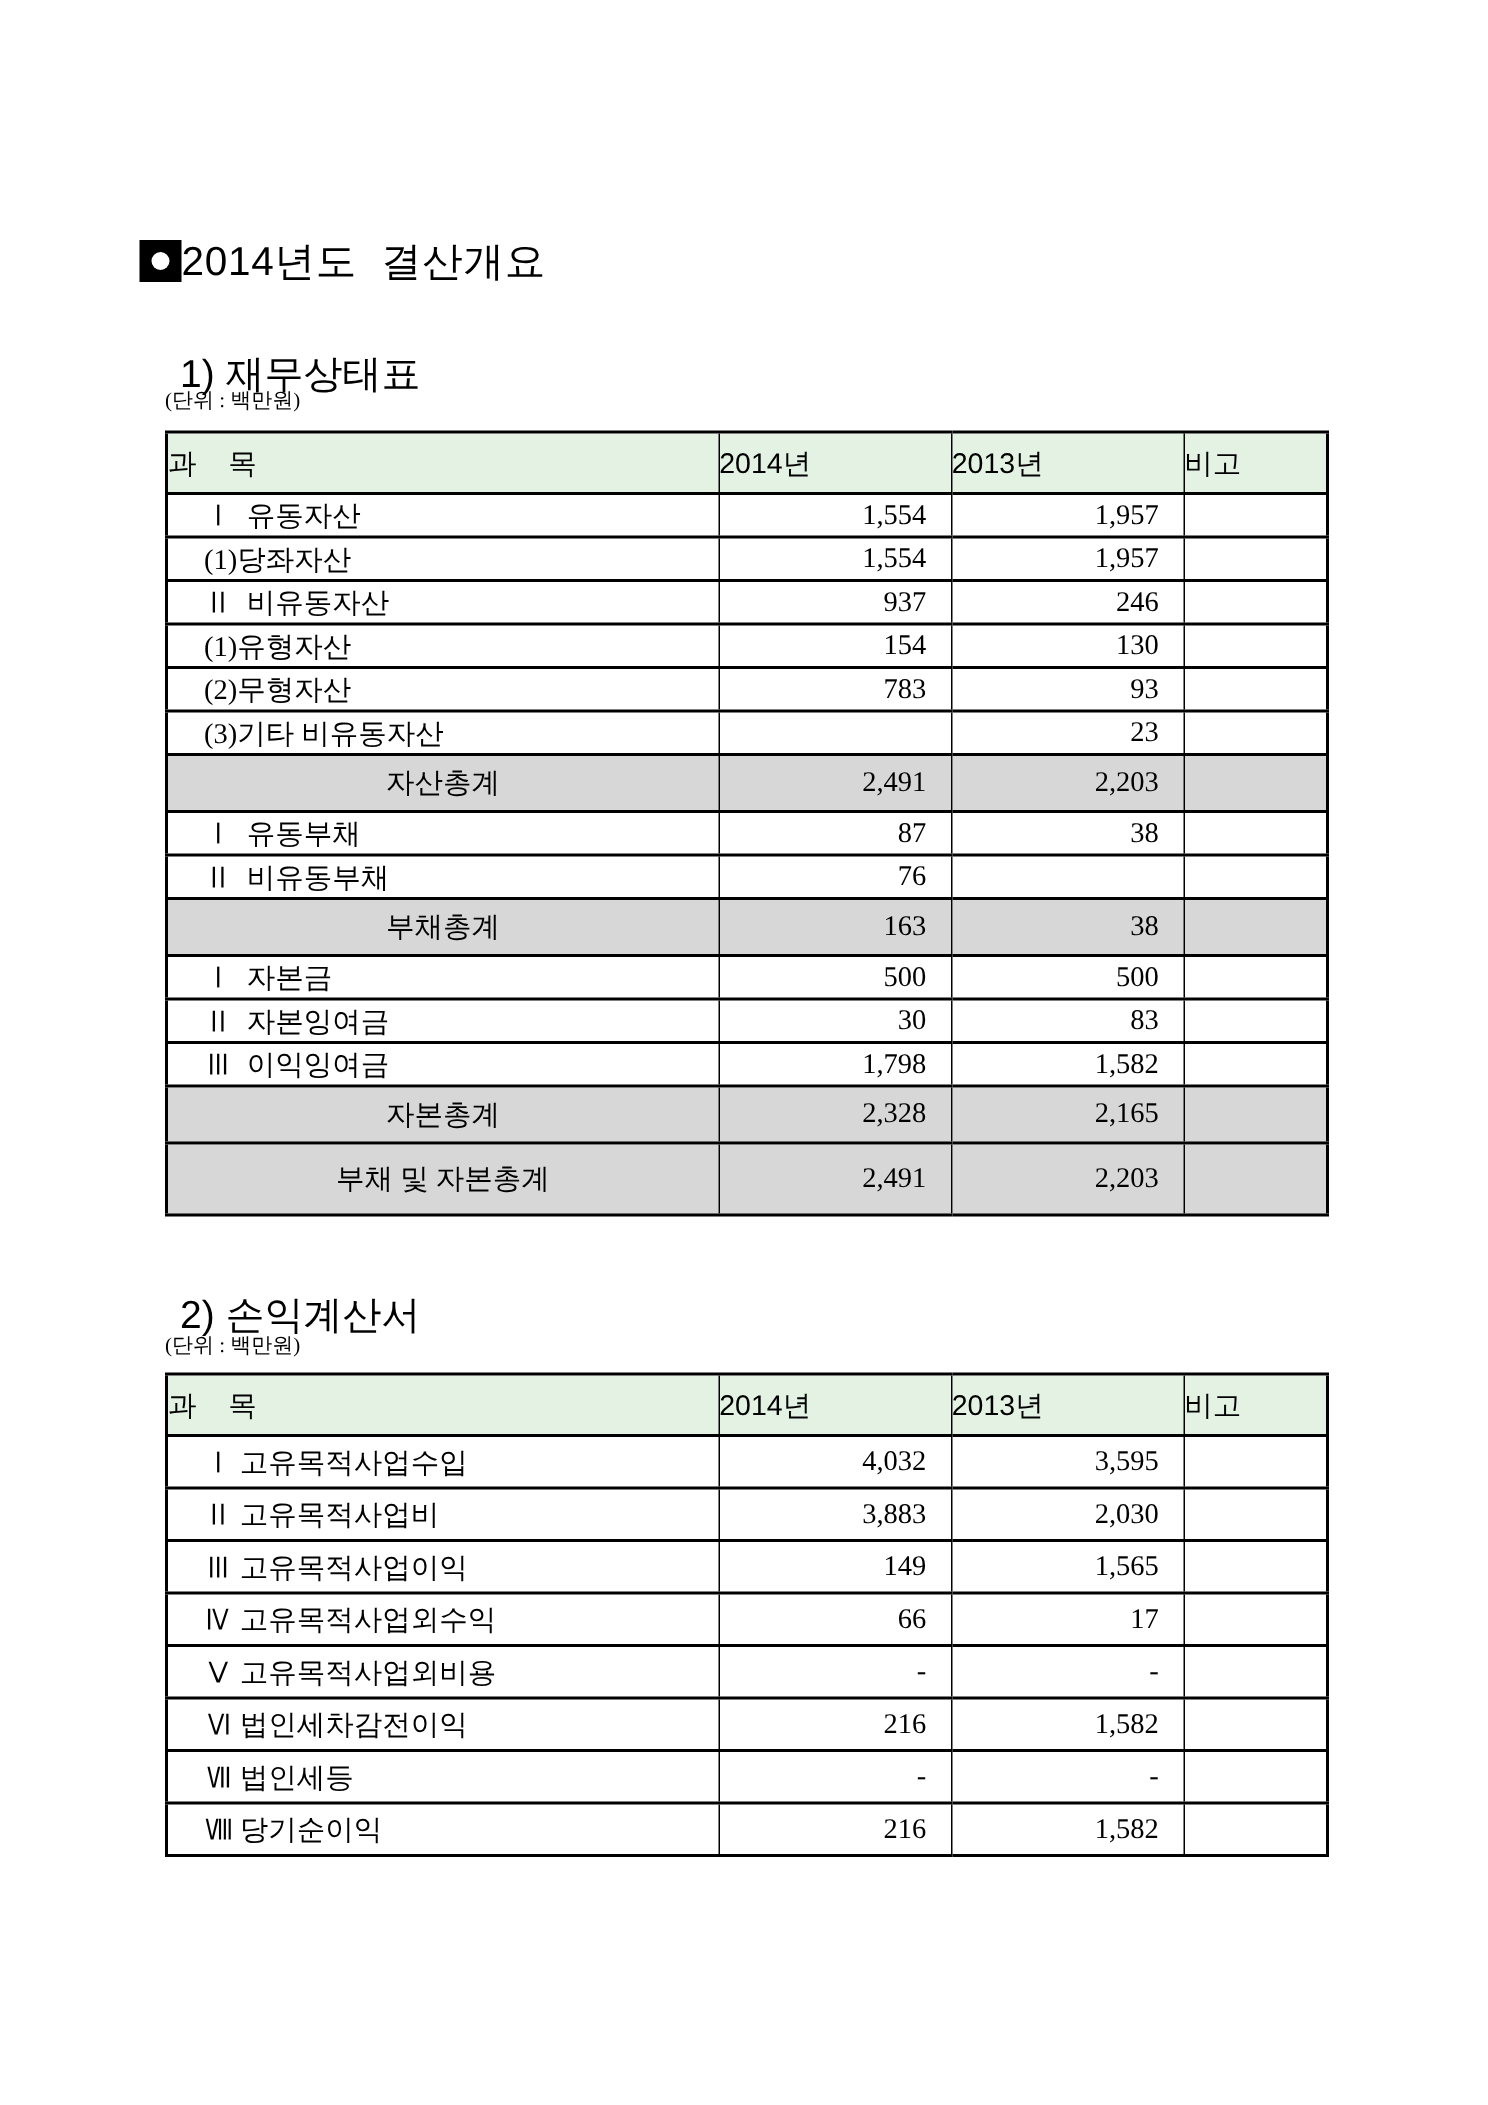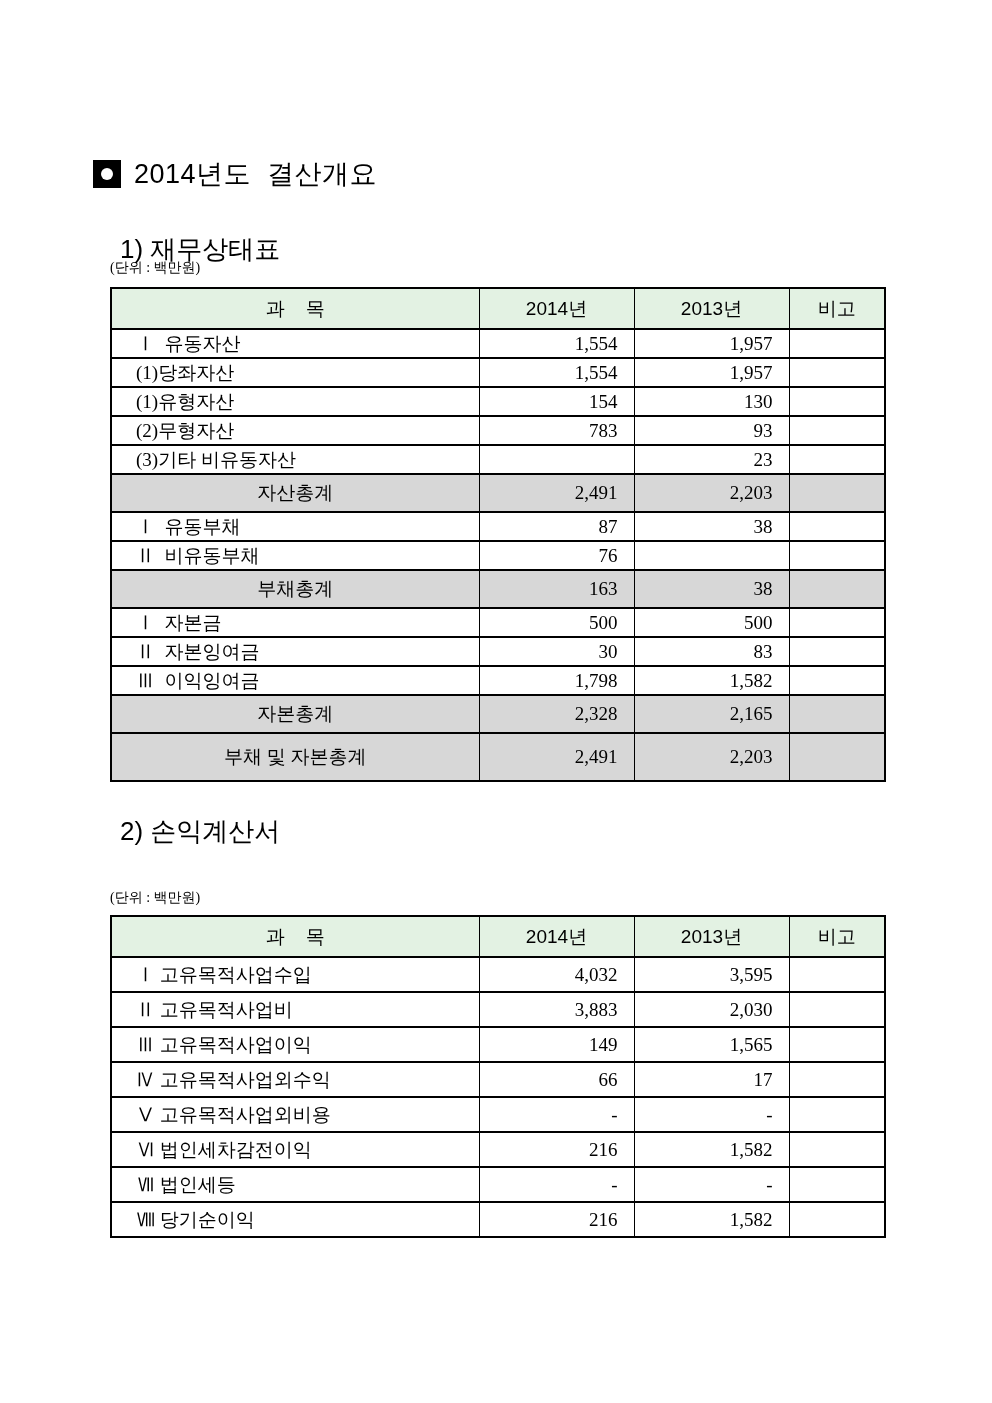--- a/index.html
+++ b/index.html
@@ -14,21 +14,21 @@
     font-family:"Liberation Serif", serif;
     color:#000;
     position:relative;
     overflow:hidden;
   }
   .page{position:absolute;inset:0;}
 
   
   .title-block{
     position:absolute;left:93px;top:160px;
-    display:flex;align-items:center;gap:13px;
+    display:flex;align-items:center;
   }
   .bullet{
     width:28px;height:28px;background:#000;
     display:inline-block;position:relative;flex:0 0 auto;
   }
   .bullet::after{
     content:"";position:absolute;left:8px;top:8px;
     width:12px;height:12px;border-radius:50%;background:#fff;
   }
   .main-title{
@@ -38,21 +38,21 @@
   }
 
   
   .sec-heading{
     position:absolute;left:108px;margin:12px;
     font-family:"Liberation Sans", sans-serif;
     font-weight:normal;font-size:26px;line-height:30px;
     white-space:pre;
   }
   .sec1-heading{top:222px;}
-  .sec2-heading{top:804px;}
+  .sec2-heading{top:849px;}
   .unit-note{
     position:absolute;left:110px;width:791px;
     text-align:left;
     font-family:"Liberation Serif", serif;
     font-size:14px;line-height:22px;
   }
   .unit1{top:257px;}
   .unit2{top:887px;}
 
   
@@ -72,21 +72,21 @@
   .fin-table th, .fin-table td{
     border:1px solid var(--line);
     border-top-width:2px;border-bottom-width:2px;
     padding:0;vertical-align:middle;
     overflow:hidden;
   }
   .fin-table th{
     background:var(--header-bg);
     font-family:"Liberation Sans", sans-serif;
     font-weight:normal;font-size:19px;
-    height:39px;text-align:center;white-space:pre;
+    height:39px;text-align:left;white-space:pre;
   }
   .fin-table td.label{
     text-align:left;padding-left:24px;white-space:pre;
     font-family:"Liberation Serif", serif;
   }
   .fin-table tr.row-sub td.label{padding-left:24px;}
   .fin-table td.num{
     text-align:right;padding-right:16px;
     font-family:"Liberation Serif", serif;
   }
@@ -139,20 +139,26 @@
           <td class="num">1,554</td>
           <td class="num">1,957</td>
           <td class="note"></td>
         </tr>
         <tr class="row-sub">
           <td class="label">(1)당좌자산</td>
           <td class="num">1,554</td>
           <td class="num">1,957</td>
           <td class="note"></td>
         </tr>
+        <tr class="row-item">
+          <td class="label">Ⅱ  비유동자산</td>
+          <td class="num">937</td>
+          <td class="num">246</td>
+          <td class="note"></td>
+        </tr>
         <tr class="row-sub">
           <td class="label">(1)유형자산</td>
           <td class="num">154</td>
           <td class="num">130</td>
           <td class="note"></td>
         </tr>
         <tr class="row-sub">
           <td class="label">(2)무형자산</td>
           <td class="num">783</td>
           <td class="num">93</td>

